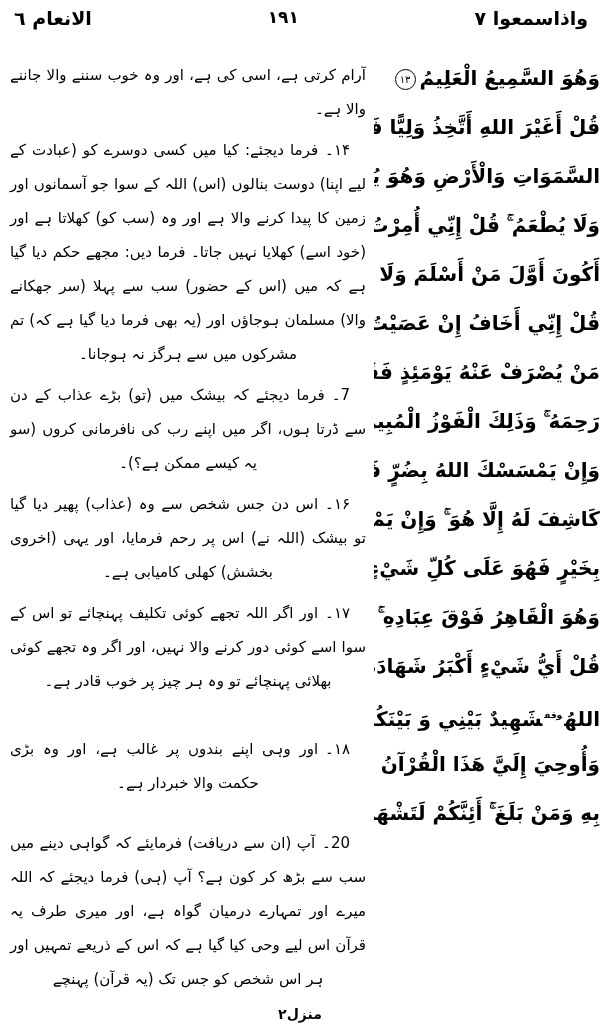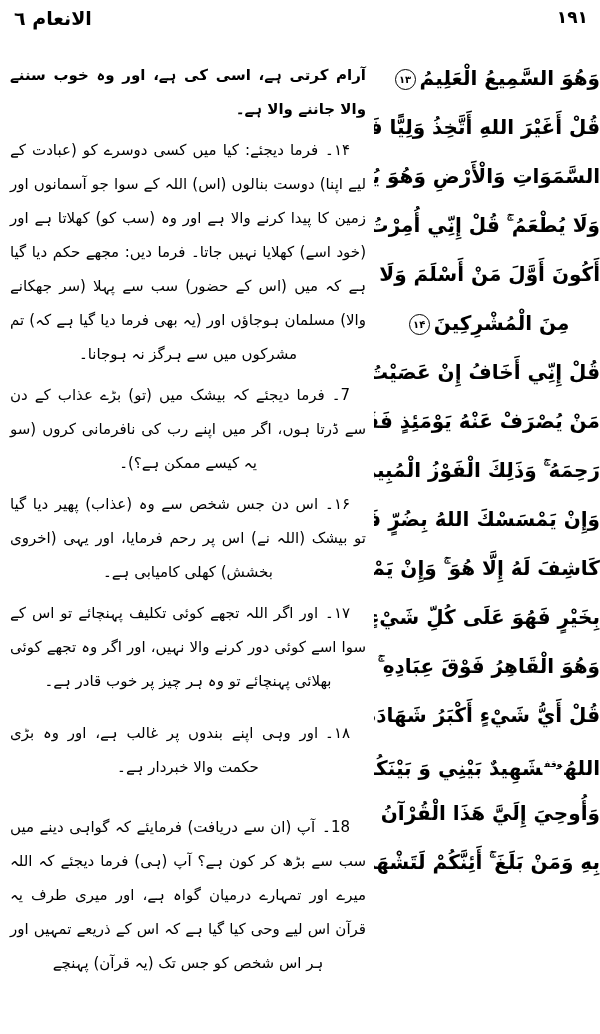--- a/index.html
+++ b/index.html
@@ -29,82 +29,83 @@
   .a-line {
     height:49px; line-height:49px;
     font-size:20px; font-weight:bold;
     white-space:nowrap; overflow:hidden;
     text-align:right;
   }
   .a-line.center { text-align:center; }
   .ayah {
     display:inline-flex; align-items:center; justify-content:center;
     width:21px; height:21px; border:1.4px solid #000; border-radius:50%;
-    font-size:10px; font-weight:bold; line-height:1;
+    font-size:10px; font-weight:normal; line-height:1;
     vertical-align:middle; margin:0 4px;
   }
   .waqf { font-size:9px; font-weight:bold; vertical-align:super; margin:16px 2px;text-align:center; }
 
   
   .urdu-col { width:372px; padding:4px 6px 0 10px; direction:rtl; }
   .u {
     font-size:15px; line-height:34px;
     text-align:justify; text-align-last:center;
     margin-bottom:7px;
   }
-  .u.first { text-align-last:right;font-weight:bold; }
+  .u.first { text-align-last:right; }
   .u .vnum { margin-left:7px; }
   .u.indent { text-indent:16px; }
-  .u.gap-lg { margin-top:18px; }
+  .u.gap-lg { margin-top:34px; }
   .u.gap-md { margin-top:26px; }
 
   
   .ftr {
     position:absolute; bottom:12px; left:0; right:0;
     text-align:center; font-size:14px; font-weight:bold;
   }
 </style>
 </head>
 <body>
 
 <div class="page">
 
   <div class="hdr">
+    <span>واذاسمعوا ٧</span>
     <span class="center">۱۹۱</span>
     <span>الانعام ٦</span>
   </div>
 
   <div class="main">
 
     <div class="arabic-col">
       <div class="a-line"><span>وَهُوَ السَّمِيعُ الْعَلِيمُ</span><span class="ayah">۱۳</span></div>
       <div class="a-line"><span>قُلْ أَغَيْرَ اللهِ أَتَّخِذُ وَلِيًّا فَاطِرِ</span></div>
       <div class="a-line"><span>السَّمَوَاتِ وَالْأَرْضِ وَهُوَ يُطْعِمُ</span></div>
       <div class="a-line"><span>وَلَا يُطْعَمُ ۚ قُلْ إِنِّي أُمِرْتُ أَنْ</span></div>
       <div class="a-line"><span>أَكُونَ أَوَّلَ مَنْ أَسْلَمَ وَلَا تَكُونَنَّ</span></div>
-      <div class="a-line center"><span>مِنَ الْمُشْرِكِينَ</span><span class="ayah">۱۴</span></div>
       <div class="a-line"><span>قُلْ إِنِّي أَخَافُ إِنْ عَصَيْتُ رَبِّي</span></div>
       <div class="a-line"><span>مَنْ يُصْرَفْ عَنْهُ يَوْمَئِذٍ فَقَدْ</span></div>
       <div class="a-line"><span>رَحِمَهُ ۚ وَذَلِكَ الْفَوْزُ الْمُبِينُ</span></div>
       <div class="a-line"><span>وَإِنْ يَمْسَسْكَ اللهُ بِضُرٍّ فَلَا</span></div>
       <div class="a-line"><span>كَاشِفَ لَهُ إِلَّا هُوَ ۚ وَإِنْ يَمْسَسْكَ</span></div>
       <div class="a-line"><span>بِخَيْرٍ فَهُوَ عَلَى كُلِّ شَيْءٍ قَدِيرٌ</span></div>
       <div class="a-line"><span>وَهُوَ الْقَاهِرُ فَوْقَ عِبَادِهِ ۚ وَهُوَ</span></div>
       <div class="a-line"><span>قُلْ أَيُّ شَيْءٍ أَكْبَرُ شَهَادَةً ۚ قُلِ</span></div>
       <div class="a-line"><span>اللهُ</span><span class="waqf">وقف</span><span>شَهِيدٌ بَيْنِي وَ بَيْنَكُمْ</span></div>
       <div class="a-line"><span>وَأُوحِيَ إِلَيَّ هَذَا الْقُرْآنُ لِأُنْذِرَكُمْ</span></div>
       <div class="a-line"><span>بِهِ وَمَنْ بَلَغَ ۚ أَئِنَّكُمْ لَتَشْهَدُونَ</span></div>
     </div>
 
     <div class="urdu-col">
       <p class="u first"><span>آرام کرتی ہے، اسی کی ہے، اور وہ خوب سننے والا جاننے والا ہے۔</span></p>
       <p class="u indent"><span class="vnum">۱۴۔</span><span>فرما دیجئے: کیا میں کسی دوسرے کو (عبادت کے لیے اپنا) دوست بنالوں (اس) اللہ کے سوا جو آسمانوں اور زمین کا پیدا کرنے والا ہے اور وہ (سب کو) کھلاتا ہے اور (خود اسے) کھلایا نہیں جاتا۔ فرما دیں: مجھے حکم دیا گیا ہے کہ میں (اس کے حضور) سب سے پہلا (سر جھکانے والا) مسلمان ہوجاؤں اور (یہ بھی فرما دیا گیا ہے کہ) تم مشرکوں میں سے ہرگز نہ ہوجانا۔</span></p>
       <p class="u indent"><span class="vnum">7۔</span><span>فرما دیجئے کہ بیشک میں (تو) بڑے عذاب کے دن سے ڈرتا ہوں، اگر میں اپنے رب کی نافرمانی کروں (سو یہ کیسے ممکن ہے؟)۔</span></p>
       <p class="u indent"><span class="vnum">۱۶۔</span><span>اس دن جس شخص سے وہ (عذاب) پھیر دیا گیا تو بیشک (اللہ نے) اس پر رحم فرمایا، اور یہی (اخروی بخشش) کھلی کامیابی ہے۔</span></p>
       <p class="u indent"><span class="vnum">۱۷۔</span><span>اور اگر اللہ تجھے کوئی تکلیف پہنچائے تو اس کے سوا اسے کوئی دور کرنے والا نہیں، اور اگر وہ تجھے کوئی بھلائی پہنچائے تو وہ ہر چیز پر خوب قادر ہے۔</span></p>
       <p class="u indent gap-lg"><span class="vnum">۱۸۔</span><span>اور وہی اپنے بندوں پر غالب ہے، اور وہ بڑی حکمت والا خبردار ہے۔</span></p>
-      <p class="u indent gap-md"><span class="vnum">18۔</span><span>آپ (ان سے دریافت) فرمایئے کہ گواہی دینے میں سب سے بڑھ کر کون ہے؟ آپ (ہی) فرما دیجئے کہ اللہ میرے اور تمہارے درمیان گواہ ہے، اور میری طرف یہ قرآن اس لیے وحی کیا گیا ہے کہ اس کے ذریعے تمہیں اور ہر اس شخص کو جس تک (یہ قرآن) پہنچے</span></p>
+      <p class="u indent gap-md"><span class="vnum">20۔</span><span>آپ (ان سے دریافت) فرمایئے کہ گواہی دینے میں سب سے بڑھ کر کون ہے؟ آپ (ہی) فرما دیجئے کہ اللہ میرے اور تمہارے درمیان گواہ ہے، اور میری طرف یہ قرآن اس لیے وحی کیا گیا ہے کہ اس کے ذریعے تمہیں اور ہر اس شخص کو جس تک (یہ قرآن) پہنچے</span></p>
     </div>
 
   </div>
 
+  <div class="ftr">منزل۲</div>
 
 </div>
 
 </body></html>

